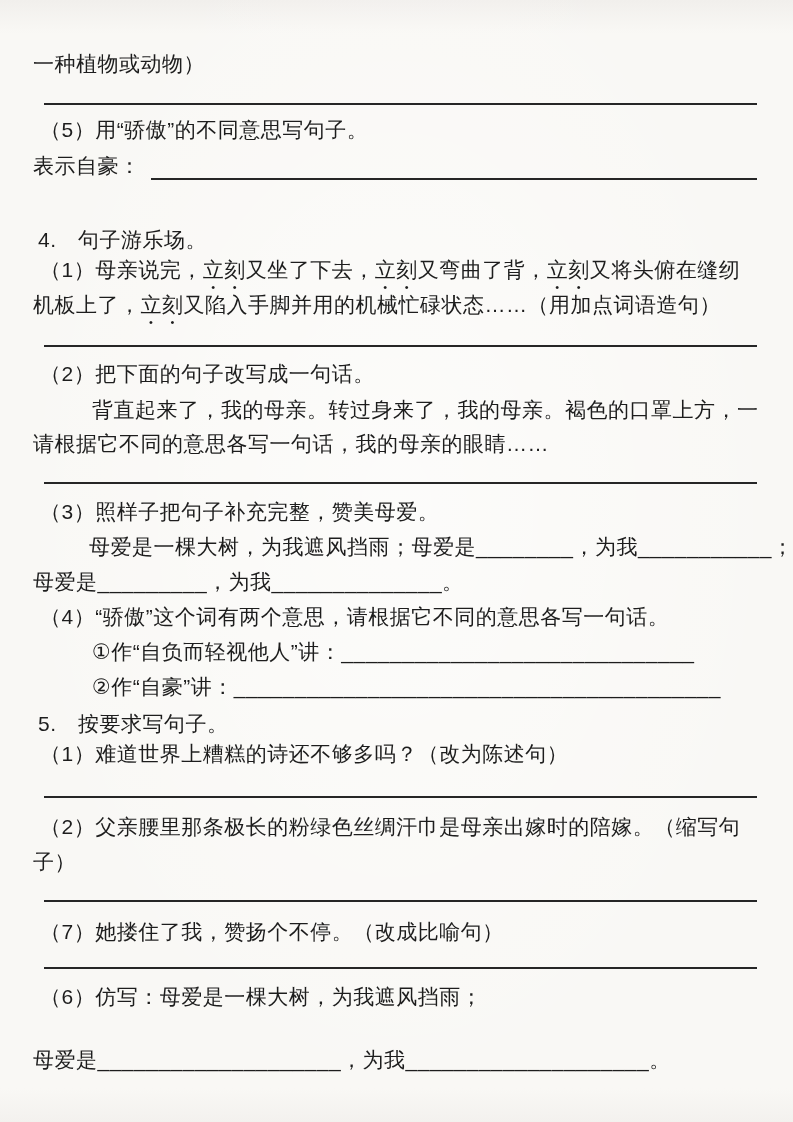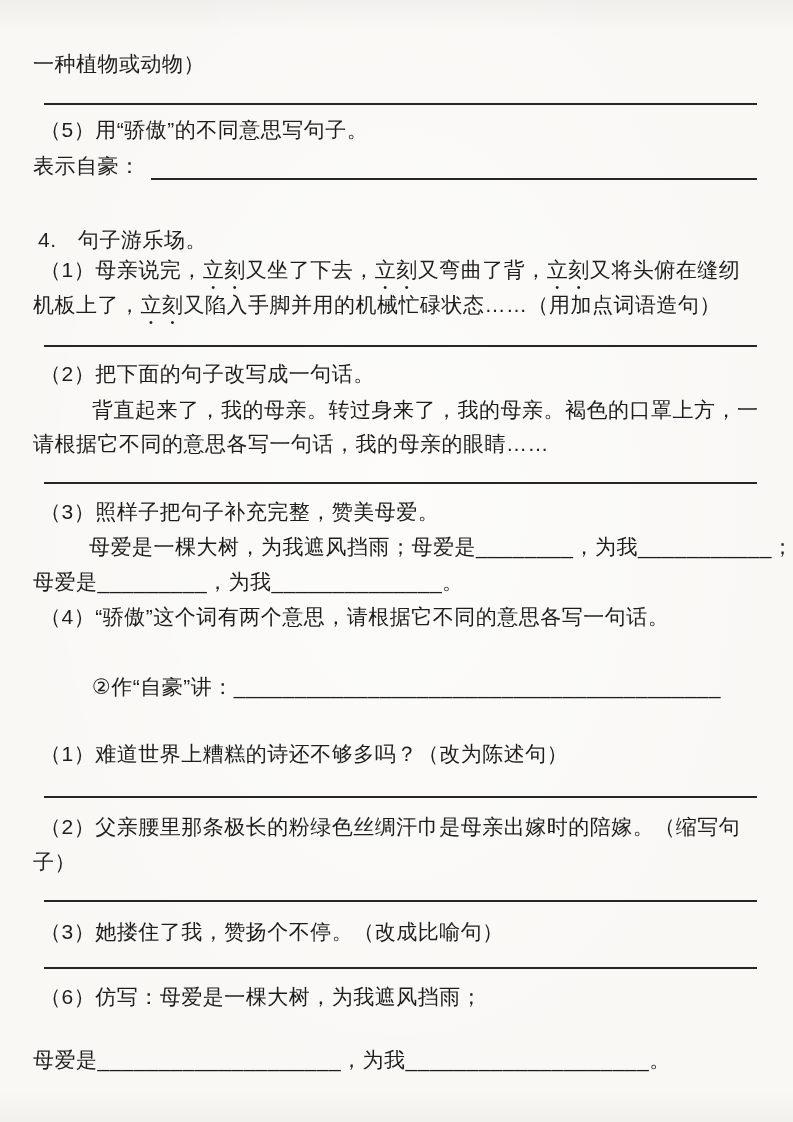--- a/index.html
+++ b/index.html
@@ -90,32 +90,34 @@
   <div class="line" style="left:92px; top:396px;">背直起来了，我的母亲。转过身来了，我的母亲。褐色的口罩上方，一</div>
   <div class="line" style="left:33px; top:430px;">请根据它不同的意思各写一句话，我的母亲的眼睛……</div>
 
   <div class="rule" style="top:482px;"></div>
 
   <div class="line" style="left:40px; top:498px;">（3）照样子把句子补充完整，赞美母爱。</div>
   <div class="line" style="left:89px; top:533px;">母爱是一棵大树，为我遮风挡雨；母爱是________，为我___________；</div>
   <div class="line" style="left:33px; top:568px;">母爱是_________，为我______________。</div>
 
   <div class="line" style="left:40px; top:603px;">（4）“骄傲”这个词有两个意思，请根据它不同的意思各写一句话。</div>
+  <div class="line" style="left:92px; top:638px;">①作“自负而轻视他人”讲：_____________________________</div>
   <div class="line" style="left:92px; top:673px;">②作“自豪”讲：________________________________________</div>
 
+  <div class="line" style="left:38px; top:710px;">5.　按要求写句子。</div>
 
   <div class="line" style="left:40px; top:740px;">（1）难道世界上糟糕的诗还不够多吗？（改为陈述句）</div>
 
   <div class="rule" style="top:796px;"></div>
 
   <div class="line" style="left:40px; top:813px;">（2）父亲腰里那条极长的粉绿色丝绸汗巾是母亲出嫁时的陪嫁。（缩写句</div>
   <div class="line" style="left:33px; top:848px;">子）</div>
 
   <div class="rule" style="top:900px;"></div>
 
-  <div class="line" style="left:40px; top:918px;">（3）她搂住了我，赞扬个不停。（改成比喻句）</div>
+  <div class="line" style="left:40px; top:918px;">（7）她搂住了我，赞扬个不停。（改成比喻句）</div>
 
   <div class="rule" style="top:967px;"></div>
 
   <div class="line" style="left:40px; top:983px;">（6）仿写：母爱是一棵大树，为我遮风挡雨；</div>
   <div class="line" style="left:33px; top:1018px;margin-top:28px;">母爱是____________________，为我____________________。</div>
 
 </div>
 
 </body></html>

